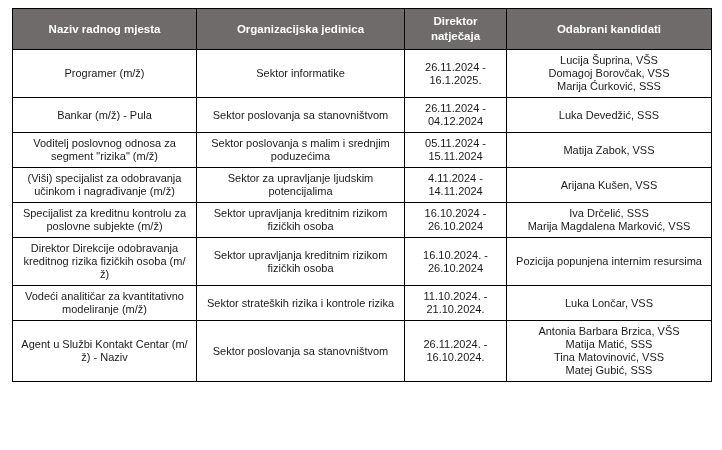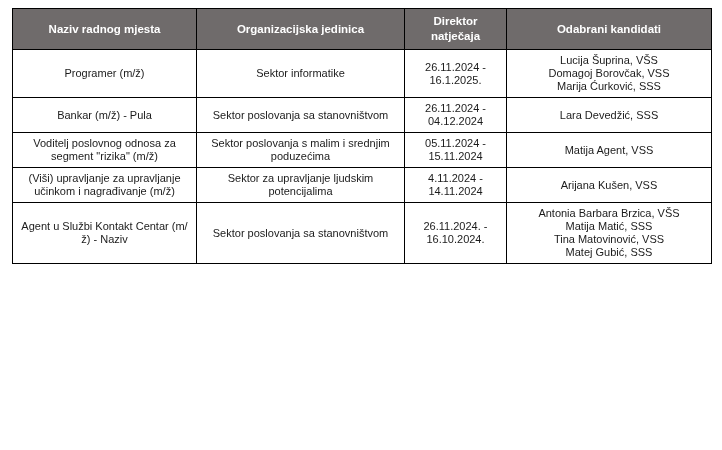--- a/index.html
+++ b/index.html
@@ -71,43 +71,65 @@
     <td>Lucija Šuprina, VŠS
 Domagoj Borovčak, VSS
 Marija Ćurković, SSS</td>
   </tr>
 
   <tr>
     <td>Bankar (m/ž) - Pula</td>
     <td>Sektor poslovanja sa stanovništvom</td>
     <td>26.11.2024 -
 04.12.2024</td>
-    <td>Lara Devedžić, SSS</td>
+    <td>Luka Devedžić, SSS</td>
   </tr>
 
   <tr>
     <td>Voditelj poslovnog odnosa za segment "rizika" (m/ž)</td>
     <td>Sektor poslovanja s malim i srednjim poduzećima</td>
     <td>05.11.2024 -
 15.11.2024</td>
-    <td>Matija Agent, VSS</td>
+    <td>Matija Zabok, VSS</td>
   </tr>
 
 
   <tr>
-    <td>(Viši) upravljanje za upravljanje učinkom i nagrađivanje (m/ž)</td>
+    <td>(Viši) specijalist za odobravanja učinkom i nagrađivanje (m/ž)</td>
     <td>Sektor za upravljanje ljudskim potencijalima</td>
     <td>4.11.2024 -
 14.11.2024</td>
     <td>Arijana Kušen, VSS</td>
   </tr>
 
 
+  <tr>
+    <td>Specijalist za kreditnu kontrolu za poslovne subjekte (m/ž)</td>
+    <td>Sektor upravljanja kreditnim rizikom fizičkih osoba</td>
+    <td>16.10.2024 -
+26.10.2024</td>
+    <td>Iva Drčelić, SSS
+Marija Magdalena Marković, VSS</td>
+  </tr>
 
+  <tr>
+    <td>Direktor Direkcije odobravanja kreditnog rizika fizičkih osoba (m/ž)</td>
+    <td>Sektor upravljanja kreditnim rizikom fizičkih osoba</td>
+    <td>16.10.2024. -
+26.10.2024</td>
+    <td>Pozicija popunjena internim resursima</td>
+  </tr>
 
+  <tr>
+    <td>Vodeći analitičar za kvantitativno modeliranje (m/ž)</td>
+    <td>Sektor strateških rizika i kontrole rizika</td>
+    <td>11.10.2024. -
+21.10.2024.</td>
+    <td>Luka Lončar, VSS</td>
+  </tr>
 
   <tr>
     <td>Agent u Službi Kontakt Centar (m/ž) - Naziv</td>
     <td>Sektor poslovanja sa stanovništvom</td>
     <td>26.11.2024. -
 16.10.2024.</td>
     <td>Antonia Barbara Brzica, VŠS
 Matija Matić, SSS
 Tina Matovinović, VSS
 Matej Gubić, SSS</td>

